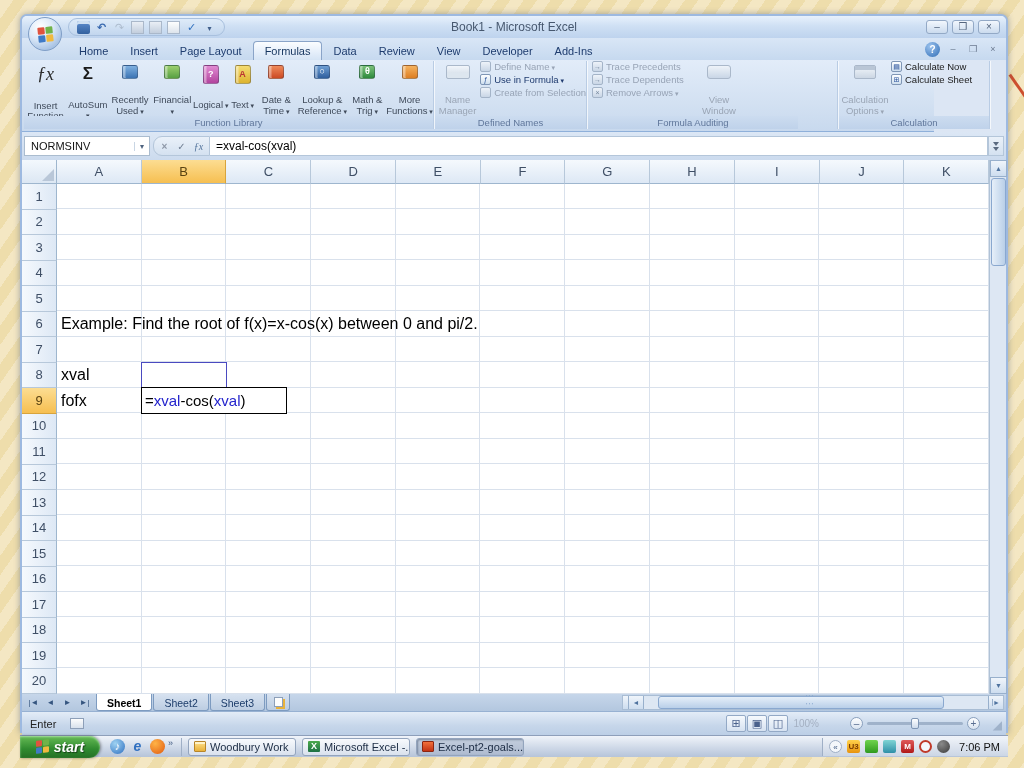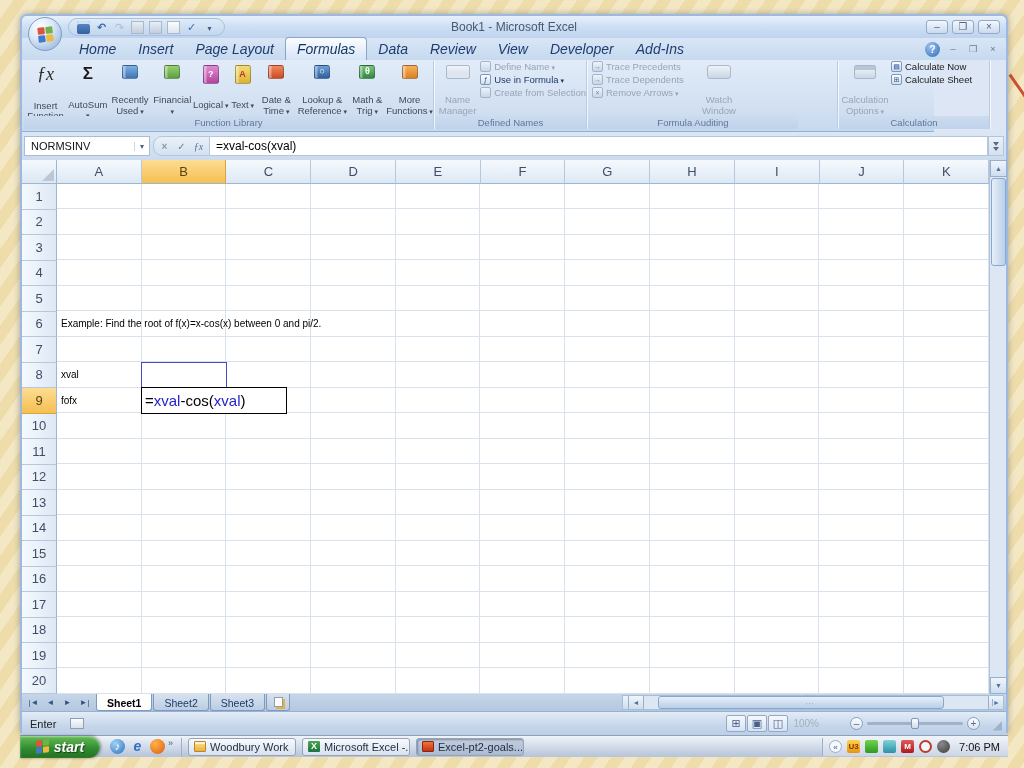--- a/index.html
+++ b/index.html
@@ -42,21 +42,21 @@
   .title-text { width:100%; text-align:center; font-size:12px; color:#47586f; }
   .wctrl { position:absolute; right:6px; top:4px; display:flex; gap:4px; }
   .wbtn { width:22px; height:14px; border-radius:3px; border:1px solid #93a9c6;
     background:linear-gradient(#f2f7fd,#cbdbee); color:#54657e; font-size:10px;
     line-height:12px; text-align:center; }
   .wbtn.min::before{content:"–"} .wbtn.max::before{content:"❒"} .wbtn.close::before{content:"×"}
 
   
   .tabrow { position:absolute; left:0; top:22px; width:984px; height:22px;
     background:linear-gradient(#d9e6f6,#c6d9ef); display:flex; align-items:flex-end; padding-left:46px; }
-  .rtab { padding:3px 11px 3px; font-size:14px; color:#1e3c6e; border-radius:4px 4px 0 0;font-style:italic; }
+  .rtab { padding:3px 11px 3px; font-size:11px; color:#1e3c6e; border-radius:4px 4px 0 0; }
   .rtab.active { background:linear-gradient(#fbfdff,#e4eefa 60%,#d5e4f5);
     border:1px solid #8aa4c8; border-bottom:none; color:#15355f; }
   .tabctrl { position:absolute; right:6px; top:4px; display:flex; gap:6px; align-items:center; }
   .helpbtn { width:15px; height:15px; border-radius:50%; background:radial-gradient(circle at 35% 30%,#9cc3ee,#2f6cb5);
     color:#fff; font-size:10px; font-weight:bold; text-align:center; line-height:15px; }
   .helpbtn::before{content:"?"}
   .mini { width:14px; height:12px; font-size:9px; line-height:11px; text-align:center; color:#6c7b91; }
   .mini.m1::before{content:"–"} .mini.m2::before{content:"❒"} .mini.m3::before{content:"×"}
 
   
@@ -133,21 +133,21 @@
   .colhead.sel { background:linear-gradient(#fcdd92,#f6bf51); border-right:1px solid #d8a43c; color:#5a4312; }
   .rowheads { position:absolute; left:0; top:24px; width:35px; height:510px; display:flex; flex-direction:column; }
   .rowhead { flex:1; border-right:1px solid #9eb6ce; border-bottom:1px solid #b7c8da;
     background:linear-gradient(90deg,#f5f9fd,#dde8f5); font-size:13px; color:#3f4f66;
     display:flex; align-items:center; justify-content:center; }
   .rowhead.sel { background:linear-gradient(#fcdd92,#f6bf51); color:#5a4312; border-bottom:1px solid #d8a43c; }
   .rowsarea { position:absolute; left:35px; top:24px; width:932px; height:510px; background:#fff;
     background-image:
       repeating-linear-gradient(to right, transparent 0 83.7px, #d9e1ec 83.7px 84.7px),
       repeating-linear-gradient(to bottom, transparent 0 24.5px, #d9e1ec 24.5px 25.5px); }
-  .celltext { position:absolute; height:26px; line-height:26px; font-size:10px; color:#000; white-space:nowrap; }
+  .celltext { position:absolute; height:26px; line-height:26px; font-size:16px; color:#000; white-space:nowrap; }
   .refbox { position:absolute; left:84px; top:178px; width:86px; height:27px;
     border:1.5px solid #4a4ac0; background:#fff; }
   .editcell { position:absolute; left:84px; top:203px; width:146px; height:27px;
     border:1px solid #000; background:#fff; font-size:15px; line-height:25px; padding-left:3px; white-space:nowrap; }
   .tok-ref { color:#2323cc; } .tok-op { color:#000; }
 
   
   .vscroll { position:absolute; right:0; top:0; width:17px; height:534px;
     background:#dde7f3; border-left:1px solid #b0c2d6; }
   .sbtn { position:absolute; left:0; width:17px; height:17px; background:linear-gradient(#f0f5fb,#cdddef);
@@ -385,21 +385,21 @@
               <span class="sicon">→</span>
               <span>Trace Dependents</span>
             </div>
             <div class="srow gray">
               <span class="sicon">×</span>
               <span class="dd">Remove Arrows</span>
             </div>
           </div>
           <div class="bigbtn gray" style="width:42px">
             <span class="watchic"></span>
-            <span class="blabel">Watch Window</span>
+            <span class="blabel">View Window</span>
           </div>
         </div>
         <div class="glabel" style="width:210px">Formula Auditing</div>
       </div>
 
       <div class="rgroup" style="left:817px; width:151px;">
         <div class="gbody">
           <div class="bigbtn gray" style="width:52px">
             <span class="calcic"></span>
             <span class="blabel dd">Calculation Options</span>

